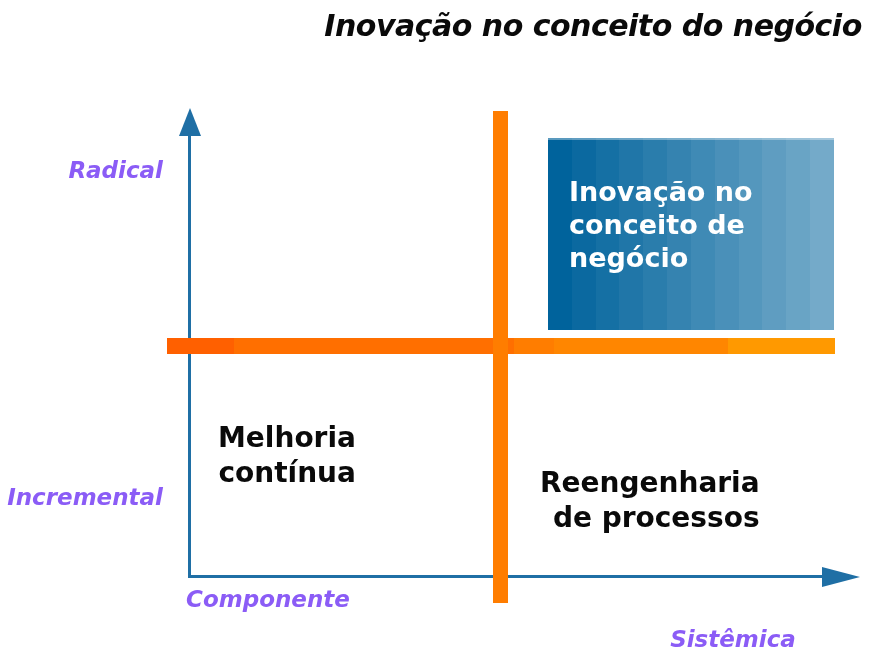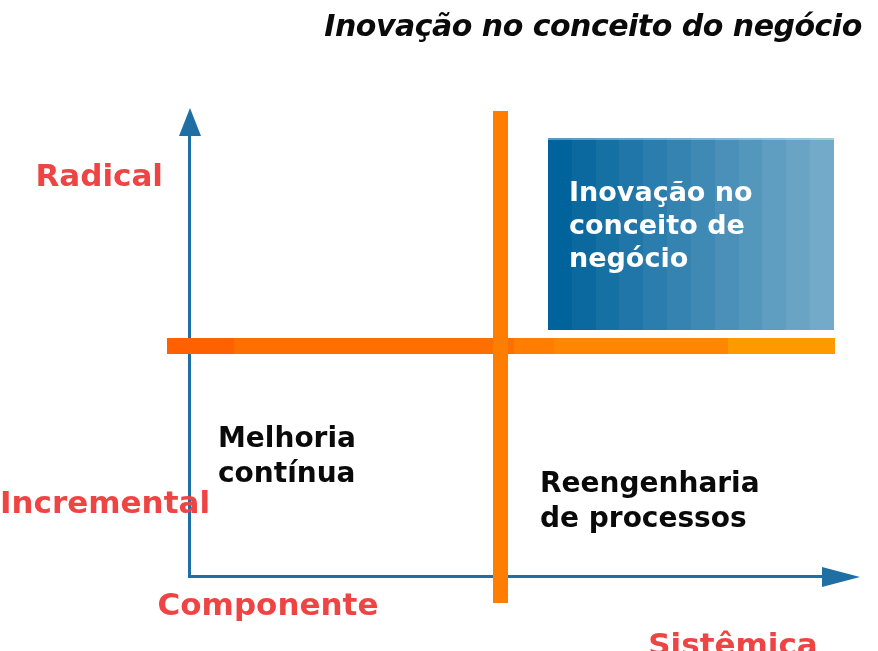--- a/index.html
+++ b/index.html
@@ -43,28 +43,28 @@
   .h-bar{
     position:absolute;left:167px;top:338px;width:668px;height:16px;z-index:3;
     background:linear-gradient(to right,
       #ff6000 0 10%, #ff6f00 10% 52%, #ff7d00 52% 58%,
       #ff8600 58% 84%, #ff9900 84% 100%);
   }
   .v-bar{position:absolute;left:493px;top:111px;width:15px;height:492px;background:#ff7d00;z-index:3;}
   
   .plain-text{
     position:absolute;color:#0a0a0a;font-weight:bold;font-size:28px;
-    line-height:1.25;white-space:pre-line;z-index:4;
+    line-height:1.25;white-space:pre-line;z-index:4;text-align:right;
   }
   .plain-text.bl{left:218px;top:420px;}
   .plain-text.br{left:540px;top:420px;margin-top:45px;}
   
   .axis-label{
-    position:absolute;color:#ef4444;font-weight:bold;
-    font-size:31px;z-index:4;white-space:nowrap;
+    position:absolute;color:#8b5cf6;font-weight:bold;font-style:italic;
+    font-size:23px;z-index:4;white-space:nowrap;
   }
   .axis-label.radical{left:0;top:157px;width:163px;text-align:right;}
   .axis-label.incremental{left:0;top:484px;width:163px;text-align:right;}
   .axis-label.componente{left:268px;top:586px;transform:translateX(-50%);}
   .axis-label.sistemica{left:733px;top:602px;transform:translateX(-50%);margin-top:24px;}
 </style>
 </head>
 <body>
 
 <div class="canvas">

